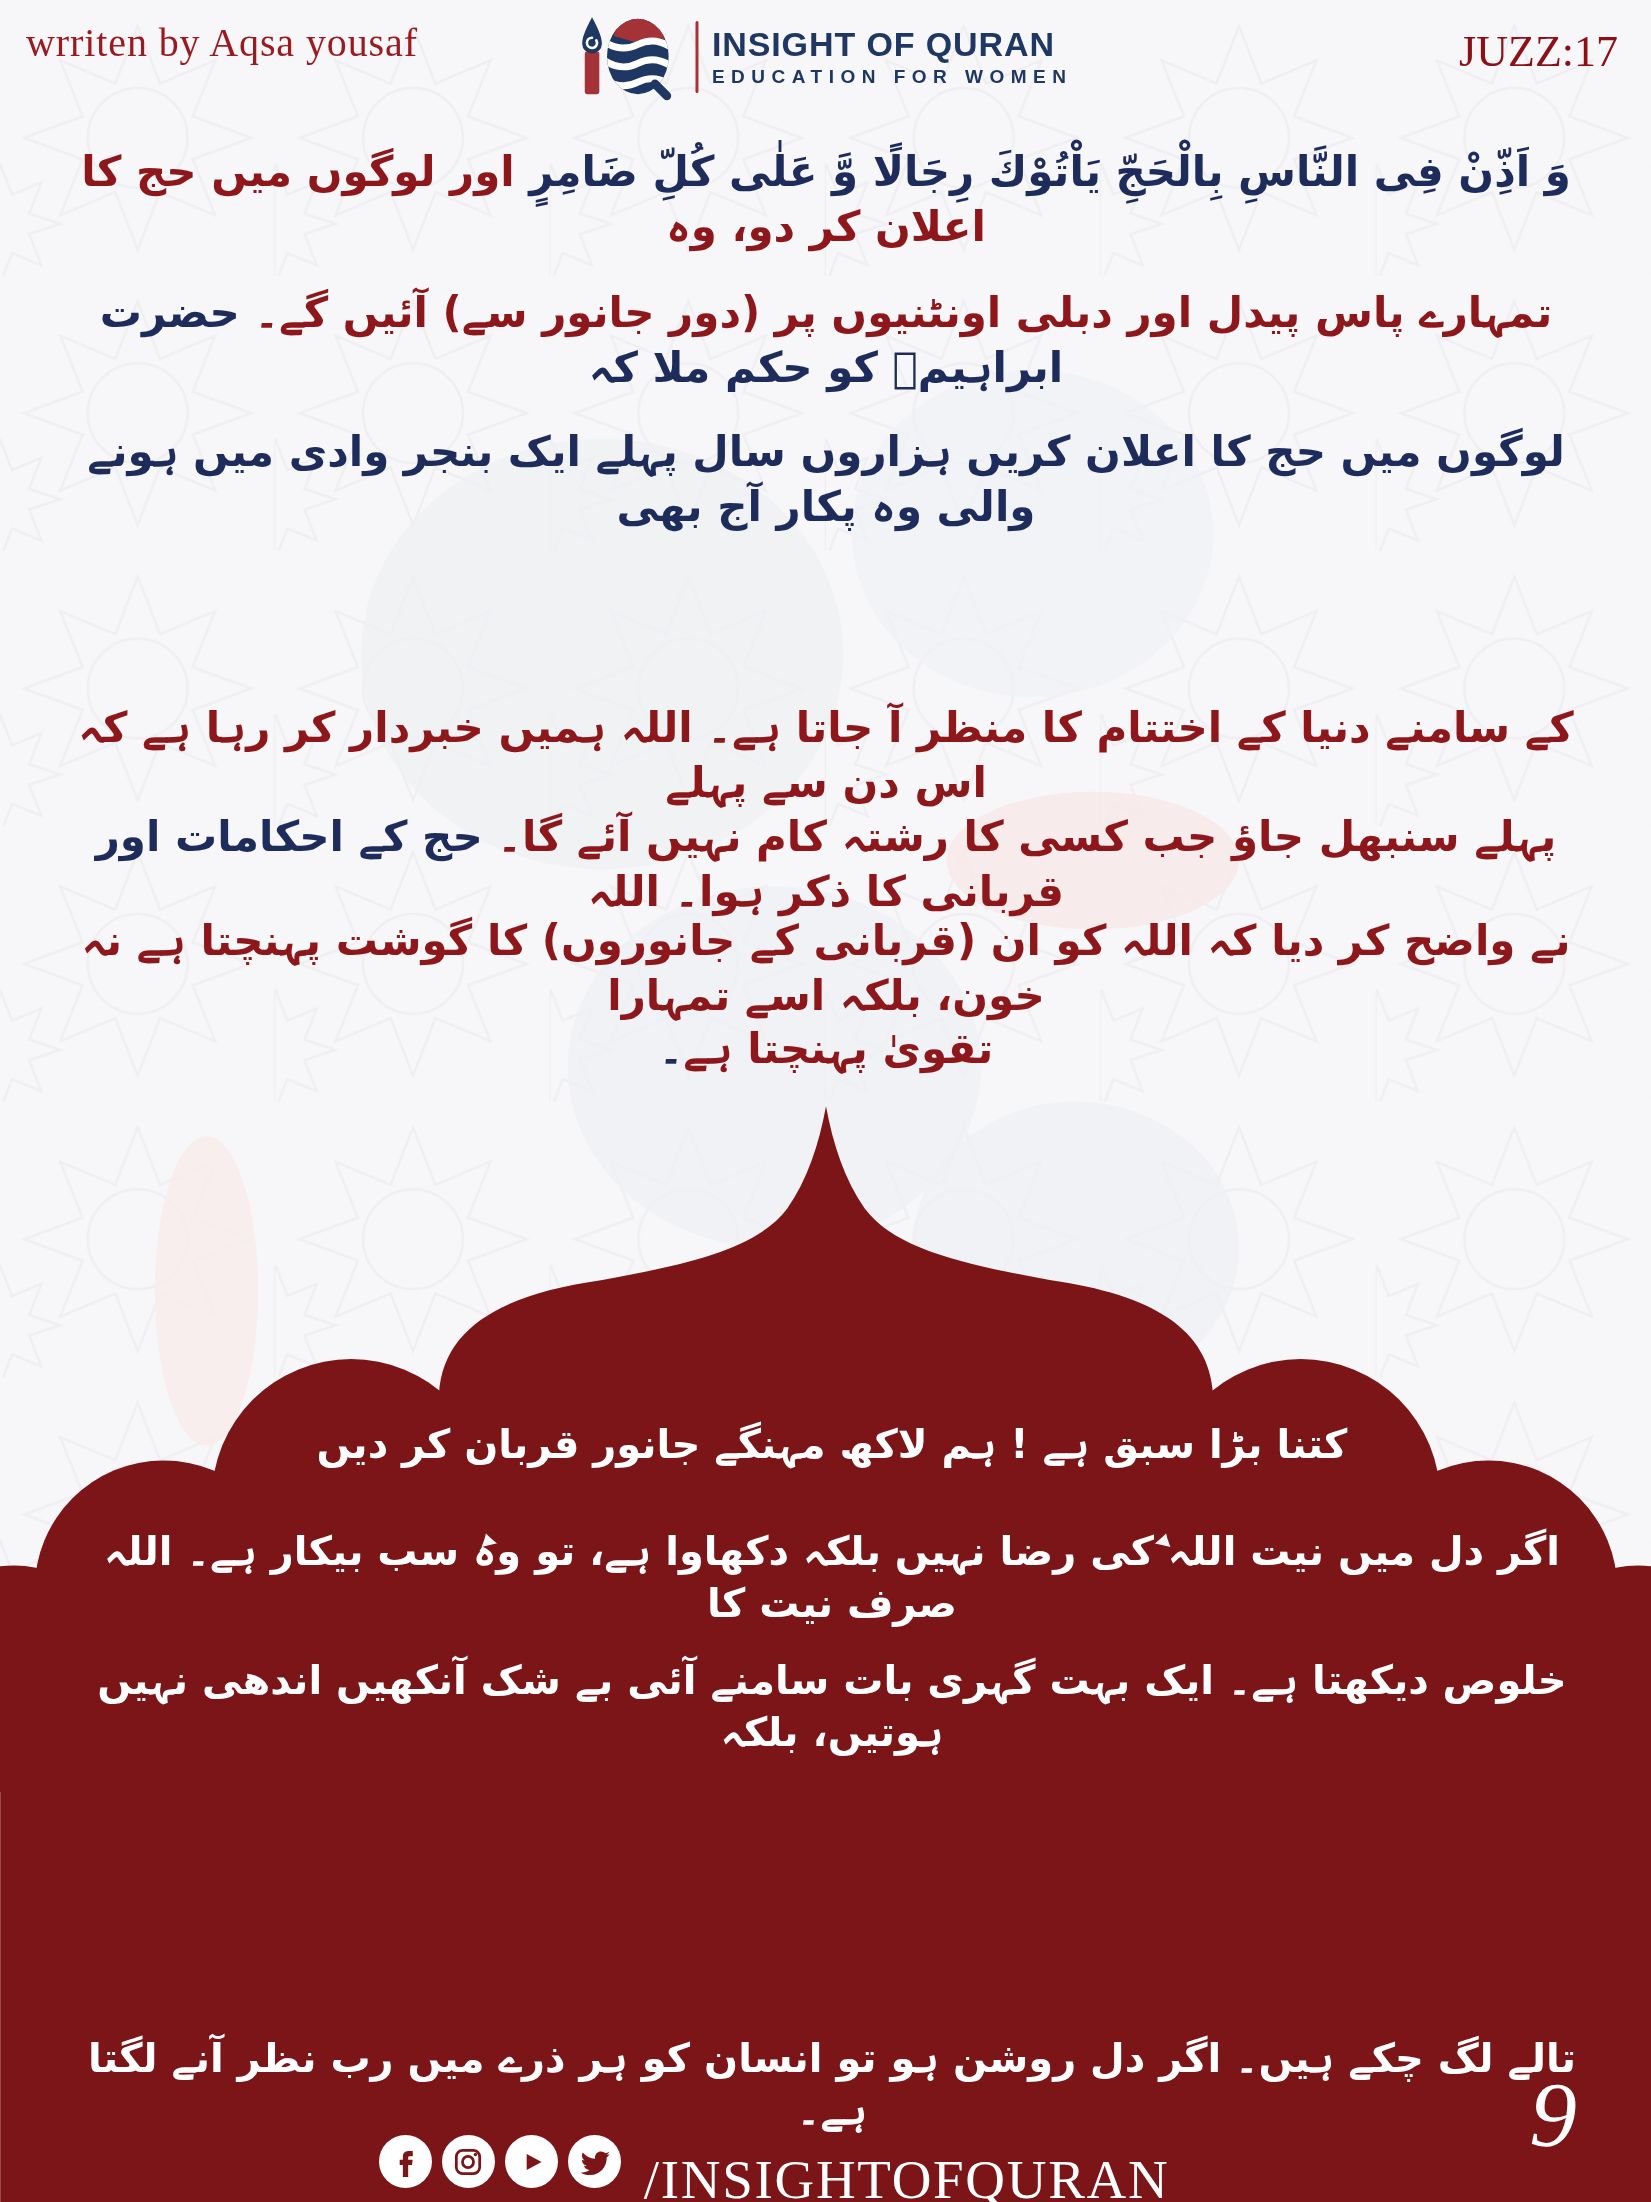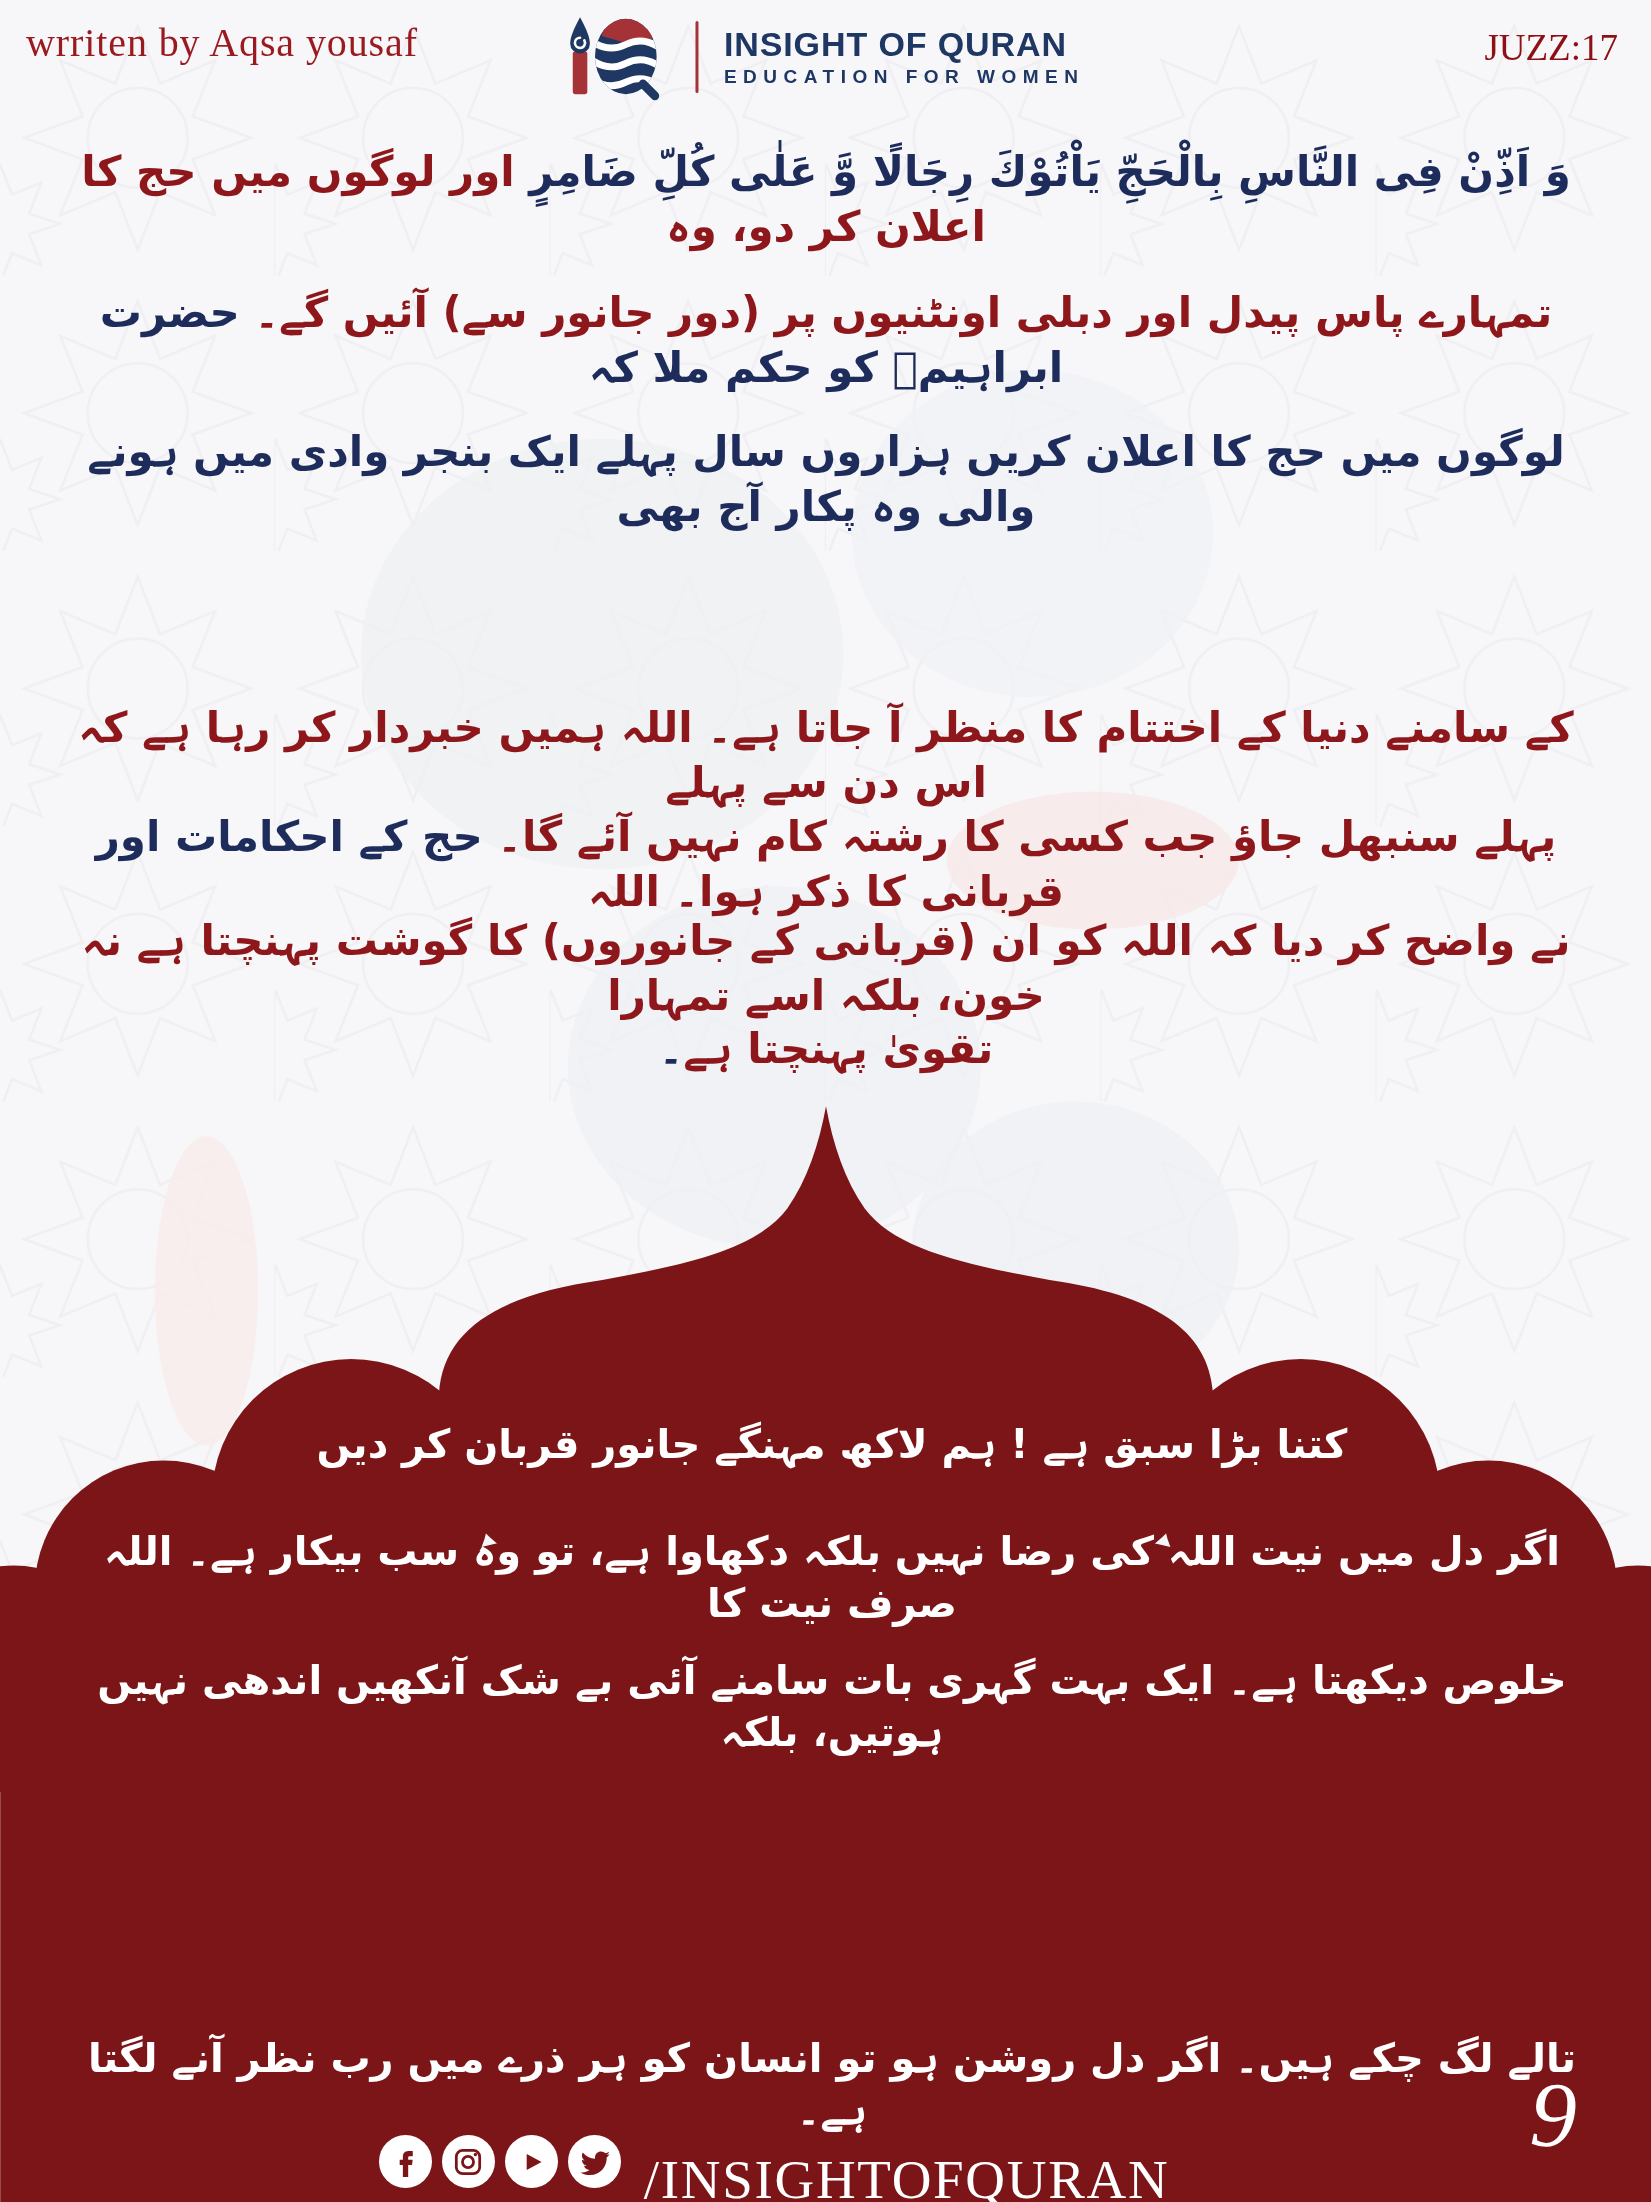--- a/index.html
+++ b/index.html
@@ -9,25 +9,25 @@
   }
   .bg-svg{position:absolute;inset:0;z-index:0;}
   
   .credit{
     position:absolute;top:19px;left:26px;z-index:3;
     font-family:"Liberation Serif",serif;font-size:40px;color:#9a1a1f;
     letter-spacing:0.9px;
   }
   .juzz{
     position:absolute;top:26px;right:34px;z-index:3;
-    font-family:"Liberation Serif",serif;font-size:37px;color:#8c1016;
+    font-family:"Liberation Serif",serif;font-size:44px;color:#8c1016;
   }
   .logo{
     position:absolute;top:12px;left:50%;transform:translateX(-50%);z-index:3;
-    display:flex;align-items:center;gap:25px;
+    display:flex;align-items:center;gap:13px;
   }
   .logo .divider{width:3.4px;height:72px;background:#a53236;border-radius:1.7px;}
   .logo-text{display:flex;flex-direction:column;justify-content:center;}
   .logo-title{
     font-family:"Liberation Sans",sans-serif;font-weight:bold;
     font-size:34px;color:#1f3763;letter-spacing:0.9px;line-height:1.15;
   }
   .logo-sub{
     font-family:"Liberation Sans",sans-serif;font-weight:bold;
     font-size:19px;color:#1f3763;letter-spacing:6.5px;margin-top:1px;

